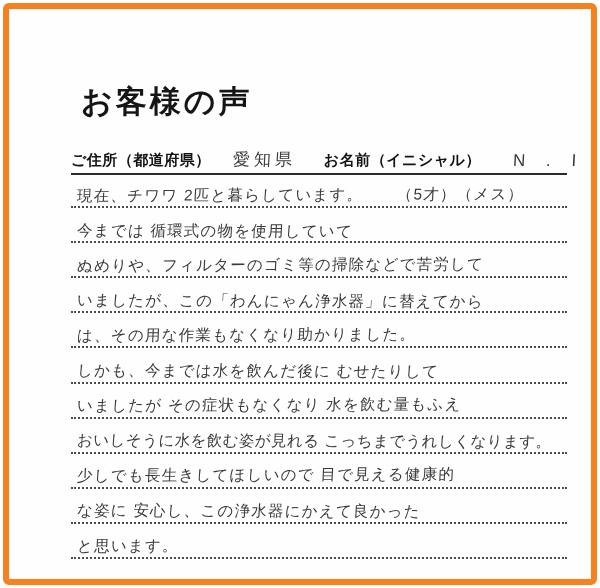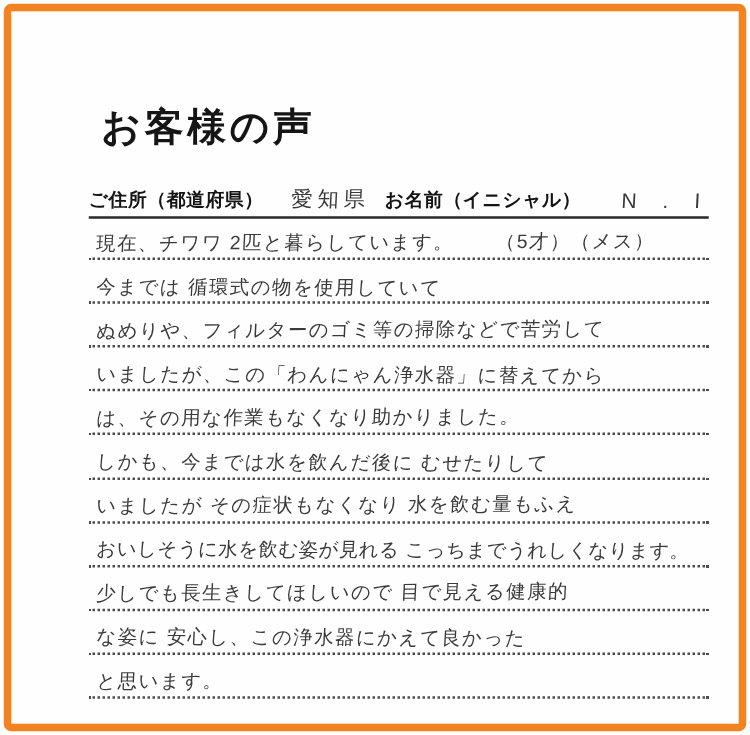--- a/index.html
+++ b/index.html
@@ -27,21 +27,21 @@
   .label{
     font-size:15px;font-weight:bold;color:#141414;letter-spacing:0.5px;
     padding-bottom:3px;white-space:nowrap;
   }
   .hand{
     color:#3a3a3a;white-space:nowrap;
     transform:skewX(-3deg);
   }
   .form-row .hand{font-size:17px;padding-bottom:2px;}
   .addr-value{margin-left:22px;letter-spacing:4px;}
-  .name-label{margin-left:12px;}
+  .name-label{margin-left:28px;}
   .name-value{margin-left:32px;letter-spacing:8px;font-size:18px;}
   .lines{
     position:absolute;left:62px;top:164px;width:496px;
   }
   .line{
     height:33.1px;border-bottom:2px dotted #4c4c4c;
     display:flex;align-items:flex-end;
     overflow:visible;
   }
   .line .hand{

